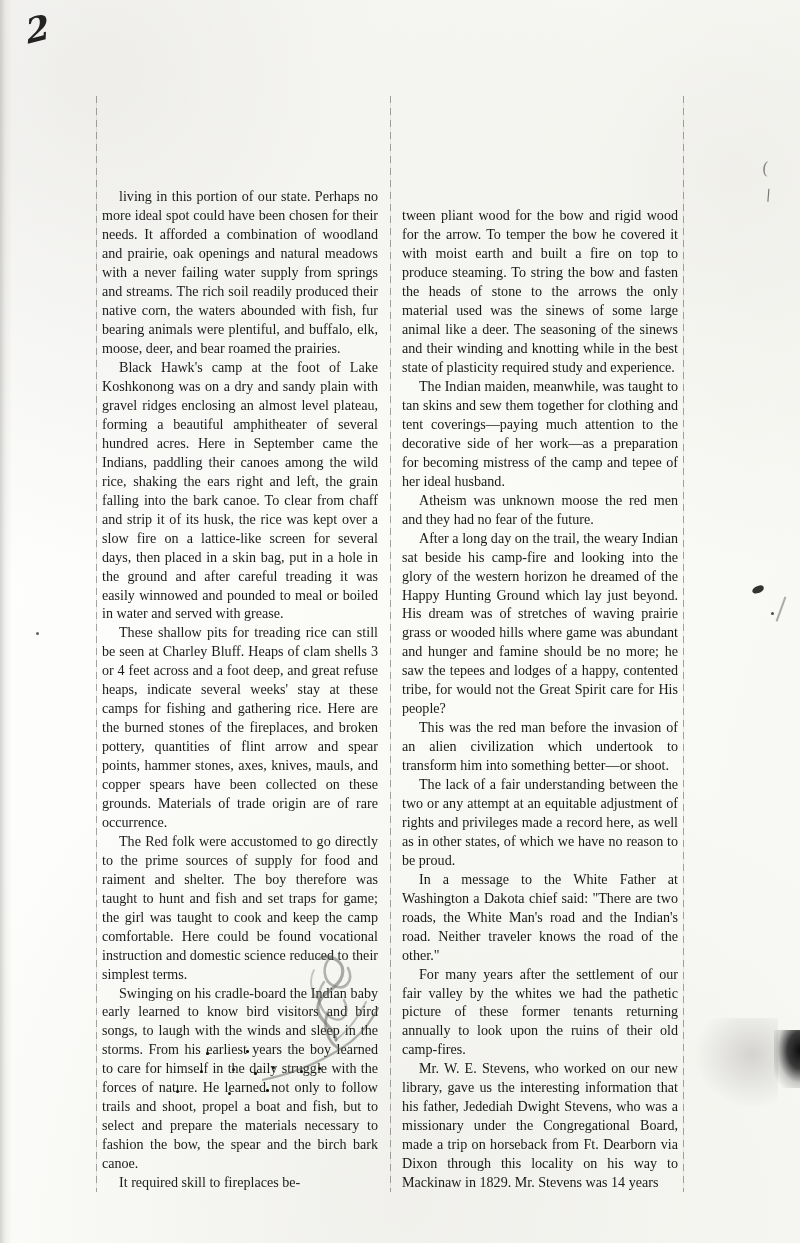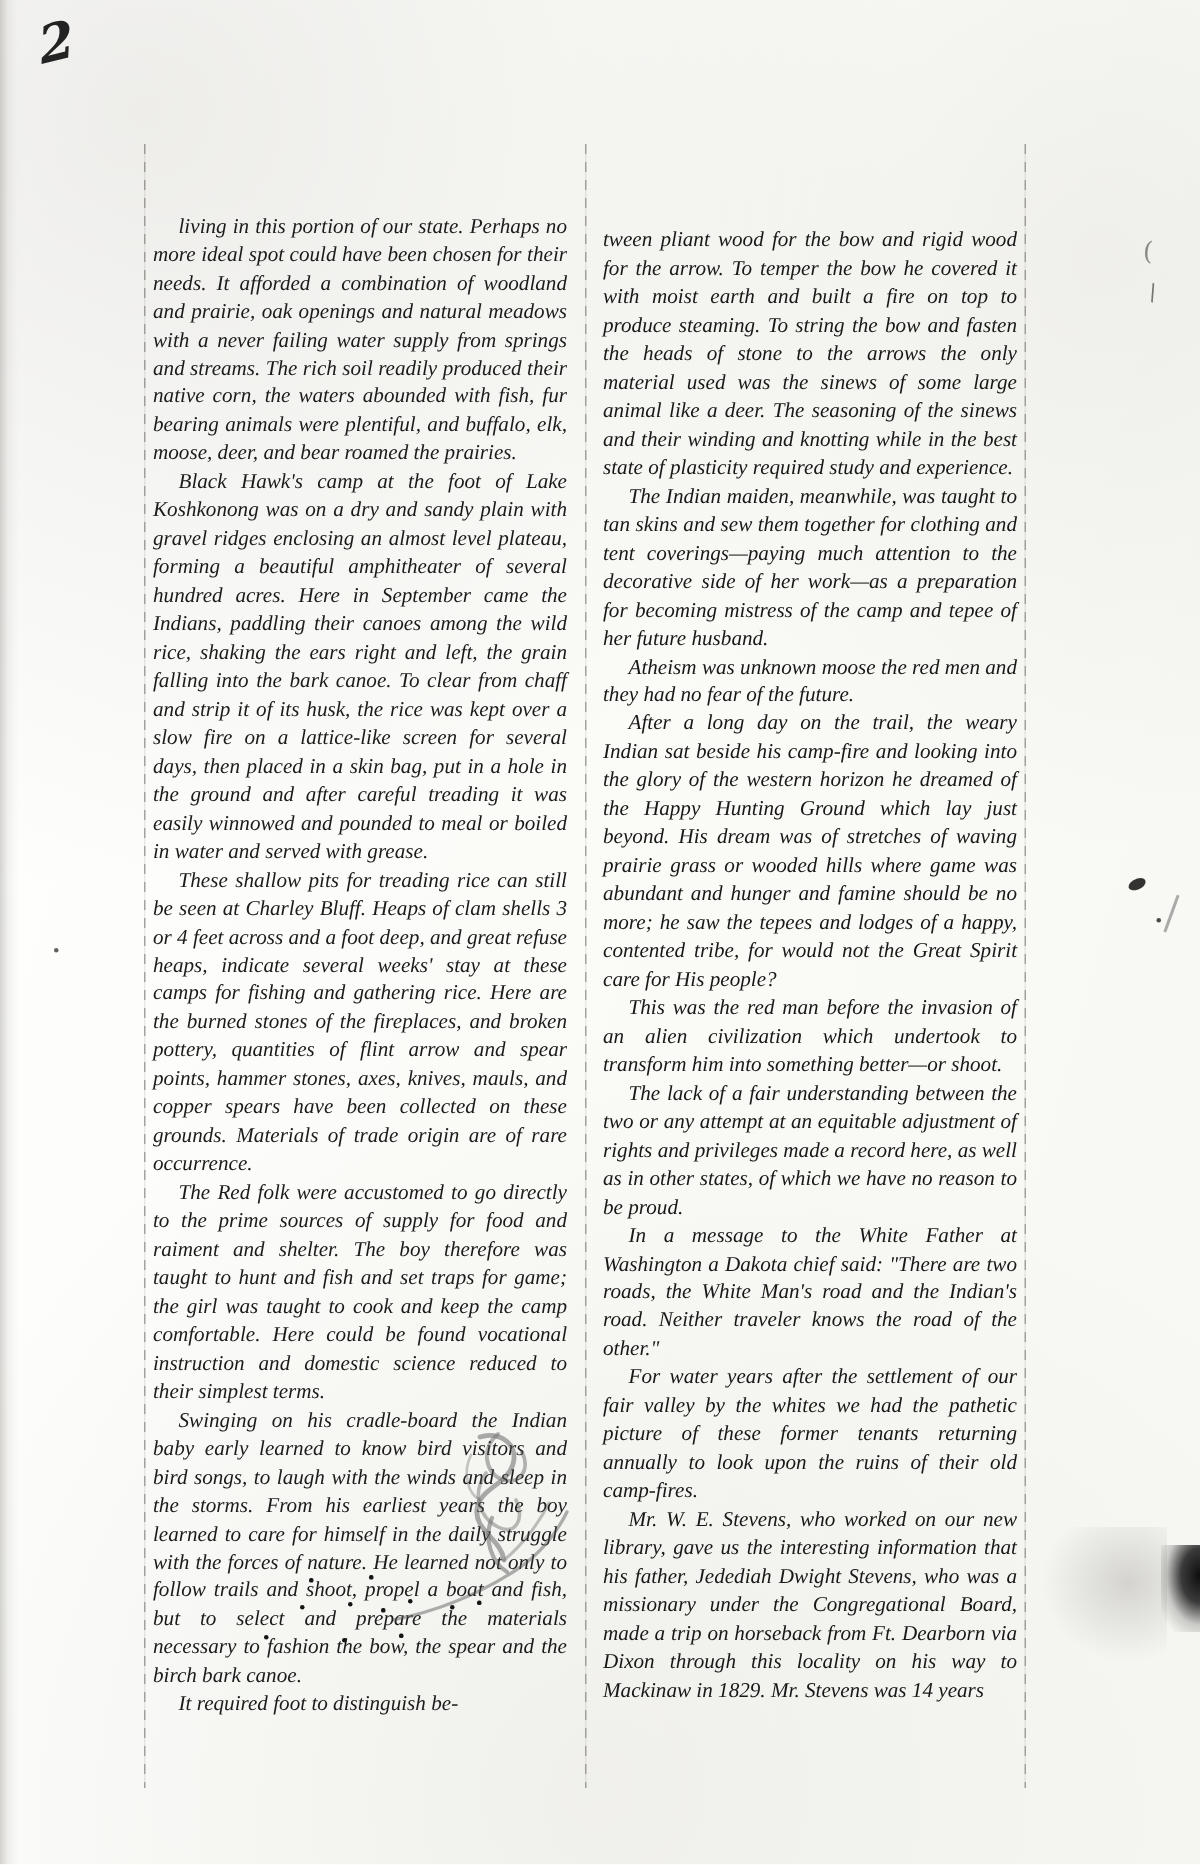--- a/index.html
+++ b/index.html
@@ -58,22 +58,21 @@
   }
 
   
   #article {
     position: absolute;
     left: 96px;
     top: 96px;
     width: 588px;
     height: 1096px;
     display: flex;
-    align-items: center;
-    font-style: italic;
+    align-items: flex-end;
   }
 
   .rule-v {
     position: absolute;
     top: 0;
     width: 1px;
     height: 1096px;
     background: repeating-linear-gradient(
       180deg,
       rgba(90,88,84,.55) 0px,
@@ -231,32 +230,32 @@
     <div class="rule-v" id="rule-left"></div>
     <div class="rule-v" id="rule-mid"></div>
     <div class="rule-v" id="rule-right"></div>
 
     <div class="column" id="col-left">
       <p>living in this portion of our state. Perhaps no more ideal spot could have been chosen for their needs. It afforded a combination of woodland and prairie, oak openings and natural meadows with a never failing water supply from springs and streams. The rich soil readily produced their native corn, the waters abounded with fish, fur bearing animals were plentiful, and buffalo, elk, moose, deer, and bear roamed the prairies.</p>
       <p>Black Hawk's camp at the foot of Lake Koshkonong was on a dry and sandy plain with gravel ridges enclosing an almost level plateau, forming a beautiful amphitheater of several hundred acres. Here in September came the Indians, paddling their canoes among the wild rice, shaking the ears right and left, the grain falling into the bark canoe. To clear from chaff and strip it of its husk, the rice was kept over a slow fire on a lattice-like screen for several days, then placed in a skin bag, put in a hole in the ground and after careful treading it was easily winnowed and pounded to meal or boiled in water and served with grease.</p>
       <p>These shallow pits for treading rice can still be seen at Charley Bluff. Heaps of clam shells 3 or 4 feet across and a foot deep, and great refuse heaps, indicate several weeks' stay at these camps for fishing and gathering rice. Here are the burned stones of the fireplaces, and broken pottery, quantities of flint arrow and spear points, hammer stones, axes, knives, mauls, and copper spears have been collected on these grounds. Materials of trade origin are of rare occurrence.</p>
       <p>The Red folk were accustomed to go directly to the prime sources of supply for food and raiment and shelter. The boy therefore was taught to hunt and fish and set traps for game; the girl was taught to cook and keep the camp comfortable. Here could be found vocational instruction and domestic science reduced to their simplest terms.</p>
       <p>Swinging on his cradle-board the Indian baby early learned to know bird visitors and bird songs, to laugh with the winds and sleep in the storms. From his earliest years the boy learned to care for himself in the daily struggle with the forces of nature. He learned not only to follow trails and shoot, propel a boat and fish, but to select and prepare the materials necessary to fashion the bow, the spear and the birch bark canoe.</p>
-      <p>It required foot to distinguish be-</p>
+      <p>It required skill to fireplaces be-</p>
     </div>
 
     <div class="column" id="col-right">
       <p class="no-indent">tween pliant wood for the bow and rigid wood for the arrow. To temper the bow he covered it with moist earth and built a fire on top to produce steaming. To string the bow and fasten the heads of stone to the arrows the only material used was the sinews of some large animal like a deer. The seasoning of the sinews and their winding and knotting while in the best state of plasticity required study and experience.</p>
-      <p>The Indian maiden, meanwhile, was taught to tan skins and sew them together for clothing and tent coverings—paying much attention to the decorative side of her work—as a preparation for becoming mistress of the camp and tepee of her future husband.</p>
+      <p>The Indian maiden, meanwhile, was taught to tan skins and sew them together for clothing and tent coverings—paying much attention to the decorative side of her work—as a preparation for becoming mistress of the camp and tepee of her ideal husband.</p>
       <p>Atheism was unknown moose the red men and they had no fear of the future.</p>
       <p>After a long day on the trail, the weary Indian sat beside his camp-fire and looking into the glory of the western horizon he dreamed of the Happy Hunting Ground which lay just beyond. His dream was of stretches of waving prairie grass or wooded hills where game was abundant and hunger and famine should be no more; he saw the tepees and lodges of a happy, contented tribe, for would not the Great Spirit care for His people?</p>
       <p>This was the red man before the invasion of an alien civilization which undertook to transform him into something better—or shoot.</p>
       <p>The lack of a fair understanding between the two or any attempt at an equitable adjustment of rights and privileges made a record here, as well as in other states, of which we have no reason to be proud.</p>
       <p>In a message to the White Father at Washington a Dakota chief said: "There are two roads, the White Man's road and the Indian's road. Neither traveler knows the road of the other."</p>
-      <p>For water years after the settlement of our fair valley by the whites we had the pathetic picture of these former tenants returning annually to look upon the ruins of their old camp-fires.</p>
+      <p>For many years after the settlement of our fair valley by the whites we had the pathetic picture of these former tenants returning annually to look upon the ruins of their old camp-fires.</p>
       <p>Mr. W. E. Stevens, who worked on our new library, gave us the interesting information that his father, Jedediah Dwight Stevens, who was a missionary under the Congregational Board, made a trip on horseback from Ft. Dearborn via Dixon through this locality on his way to Mackinaw in 1829. Mr. Stevens was 14 years</p>
     </div>
   </div>
 
   <div class="margin-mark" id="mark-paren">(</div>
   <div class="margin-mark" id="mark-tick">\</div>
 
   <div id="mark-blob"></div>
   <div id="mark-dot"></div>
   <div id="mark-slash"></div>

